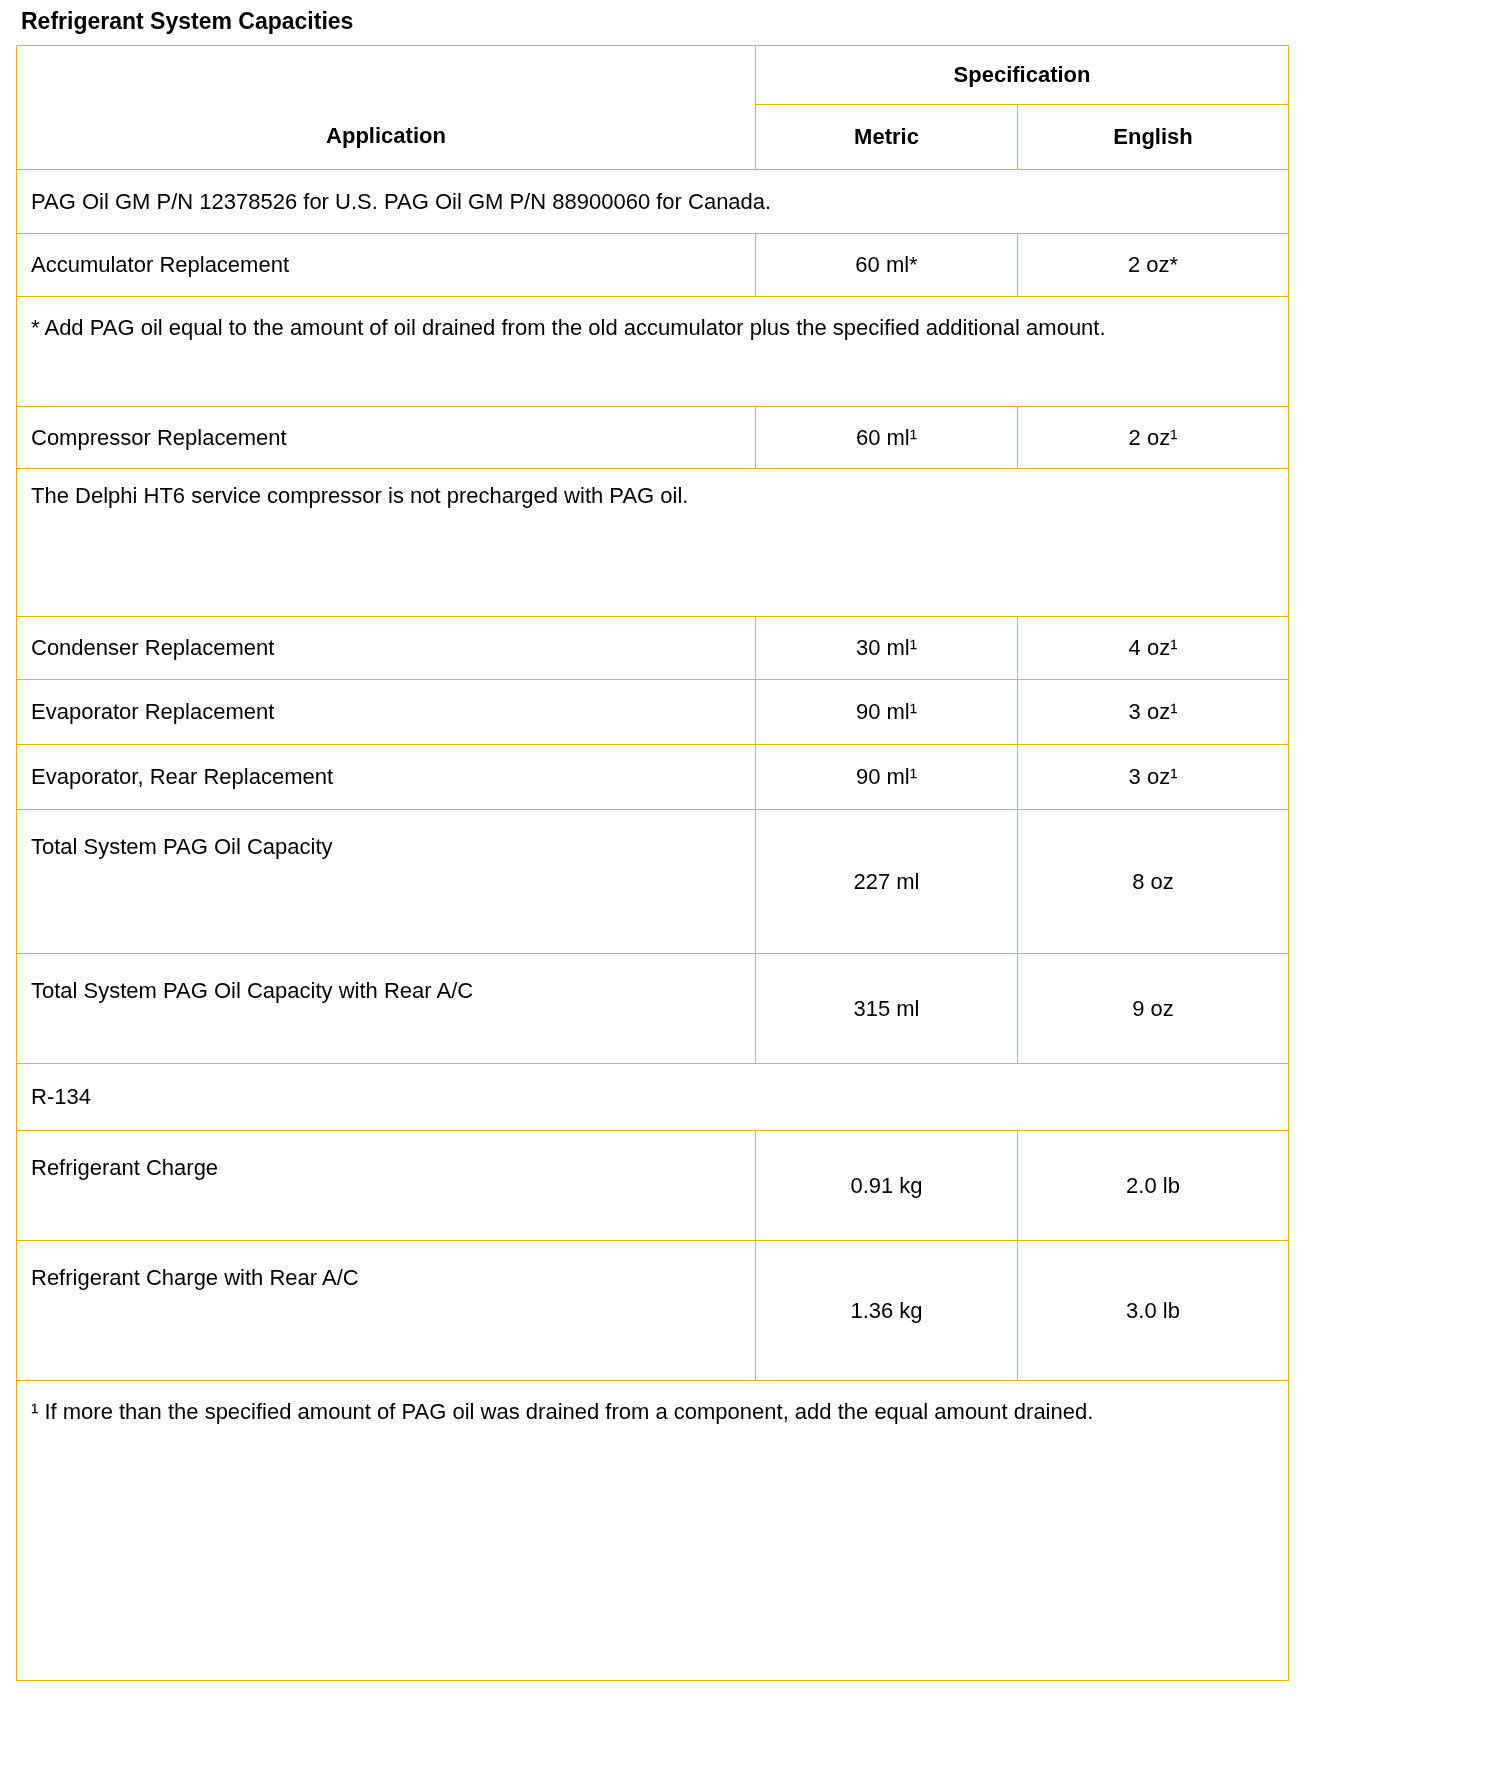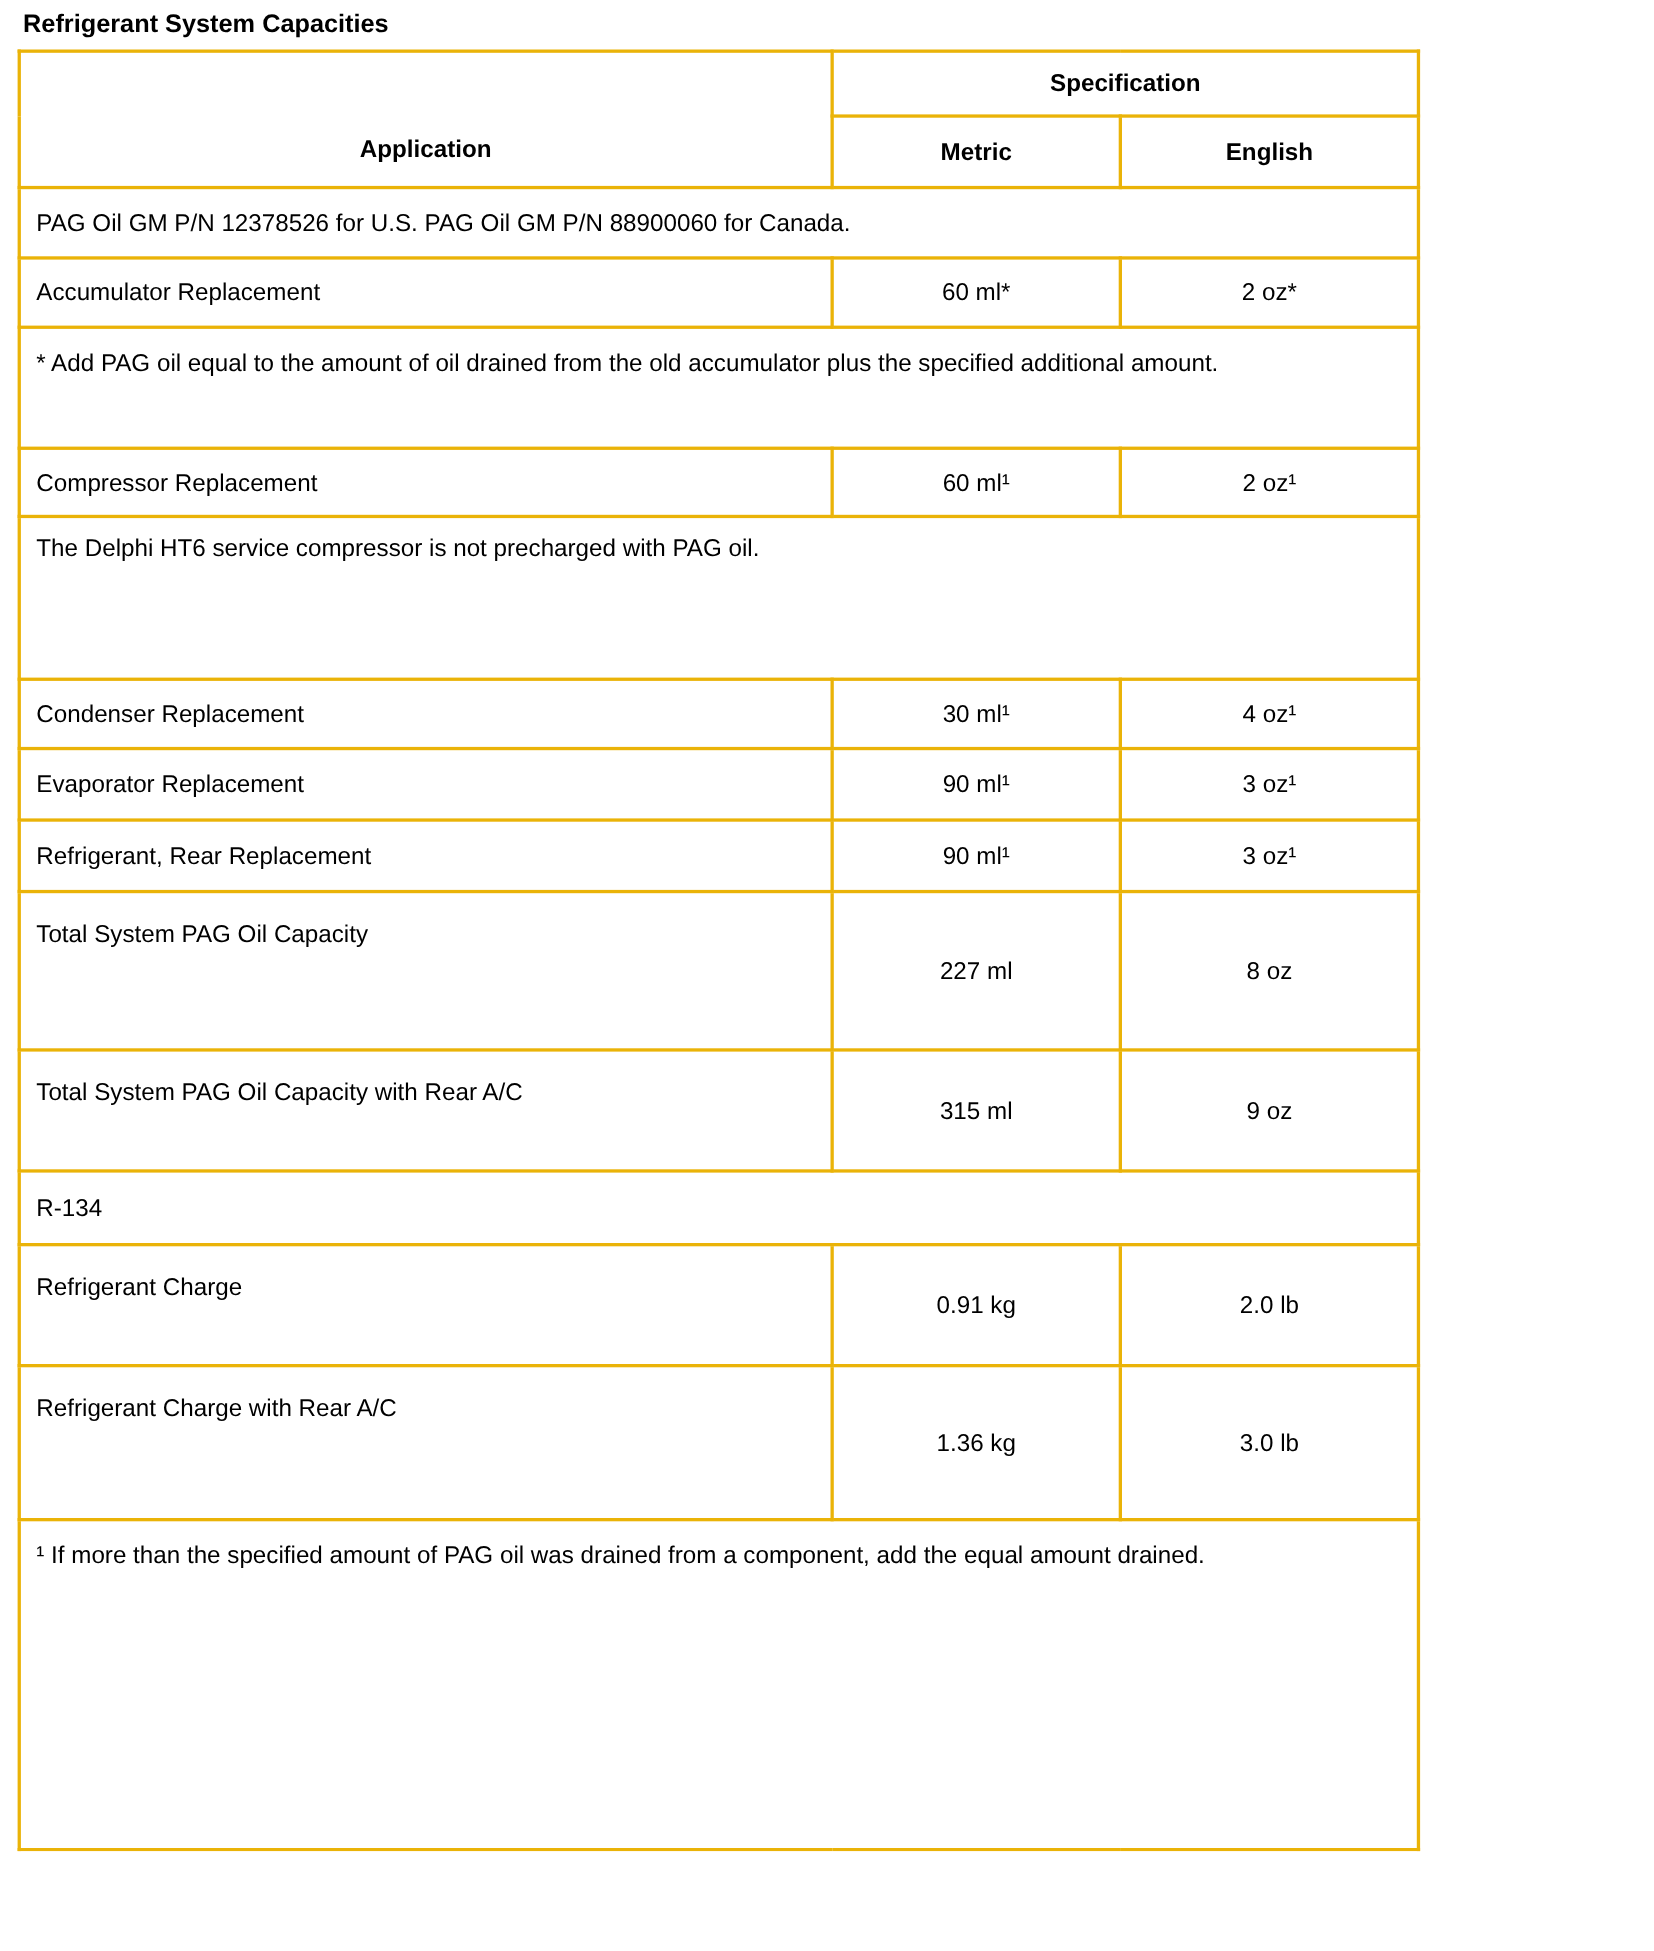--- a/index.html
+++ b/index.html
@@ -24,21 +24,21 @@
   table.spec {
     border-collapse: collapse;
     width: 1272px;
     table-layout: fixed;
   }
   col.c-app { width: 739px; }
   col.c-met { width: 262px; }
   col.c-eng { width: 271px; }
 
   td {
-    border: 3px solid #eab308;
+    border: 1px solid #eab308;
     font-size: 22px;
     padding: 0 14px;
     vertical-align: middle;
     overflow: hidden;
     margin-left: 43px;
   }
 
   .th {
     font-weight: bold;
     text-align: center;
@@ -133,21 +133,21 @@
       <td class="val">4 oz¹</td>
     </tr>
 
     <tr class="r65">
       <td>Evaporator Replacement</td>
       <td class="val">90 ml¹</td>
       <td class="val">3 oz¹</td>
     </tr>
 
     <tr class="r65">
-      <td>Refrigerant, Rear Replacement</td>
+      <td>Evaporator, Rear Replacement</td>
       <td class="val">90 ml¹</td>
       <td class="val">3 oz¹</td>
     </tr>
 
     <tr class="r144">
       <td class="lbl-top">Total System PAG Oil Capacity</td>
       <td class="val">227 ml</td>
       <td class="val">8 oz</td>
     </tr>
 

